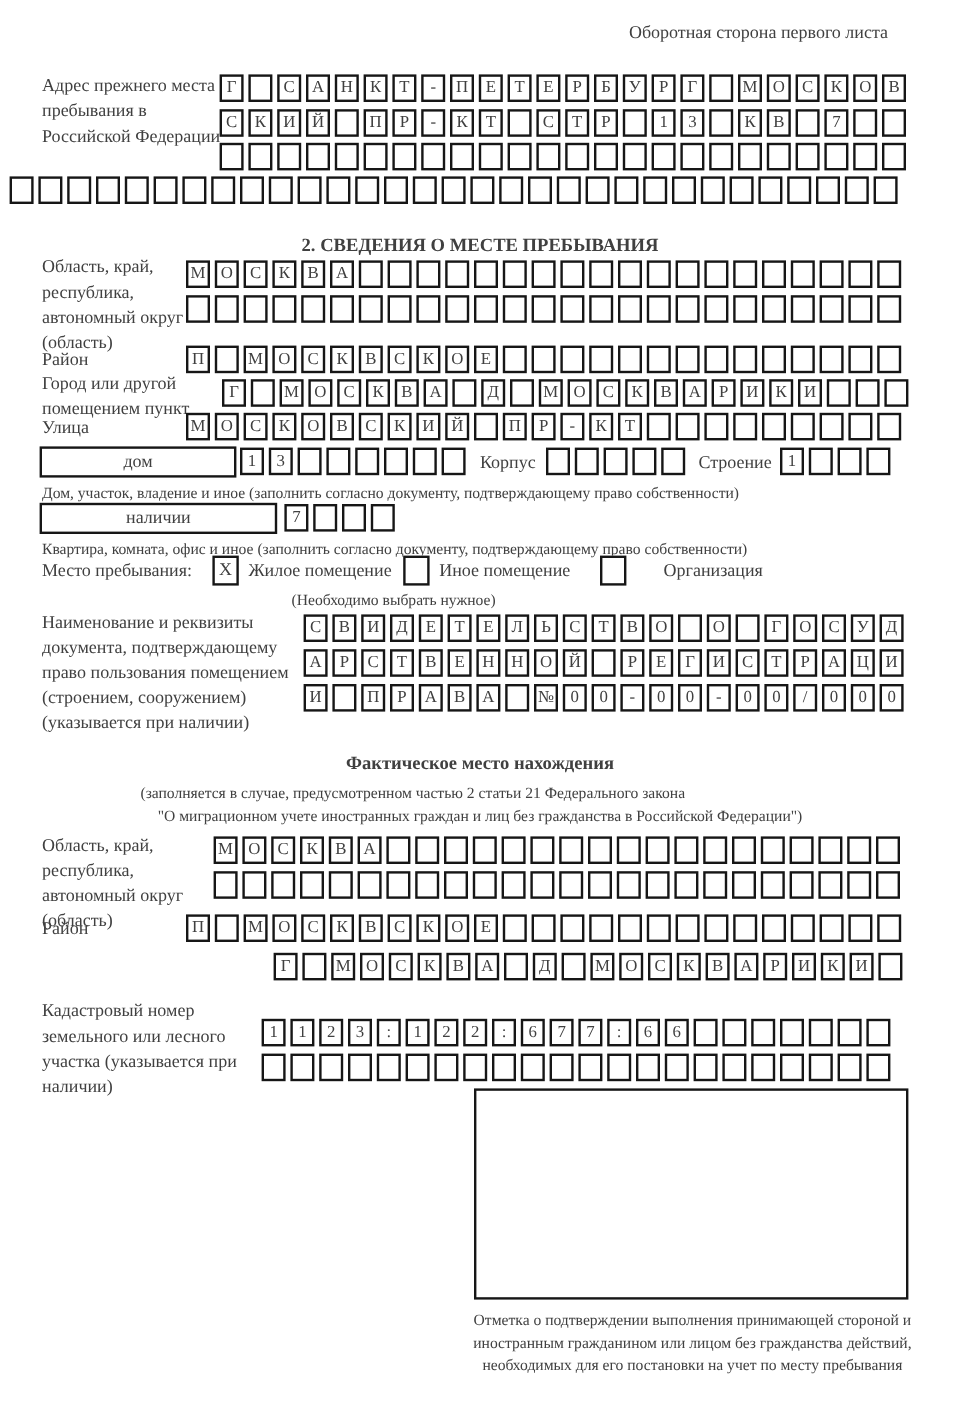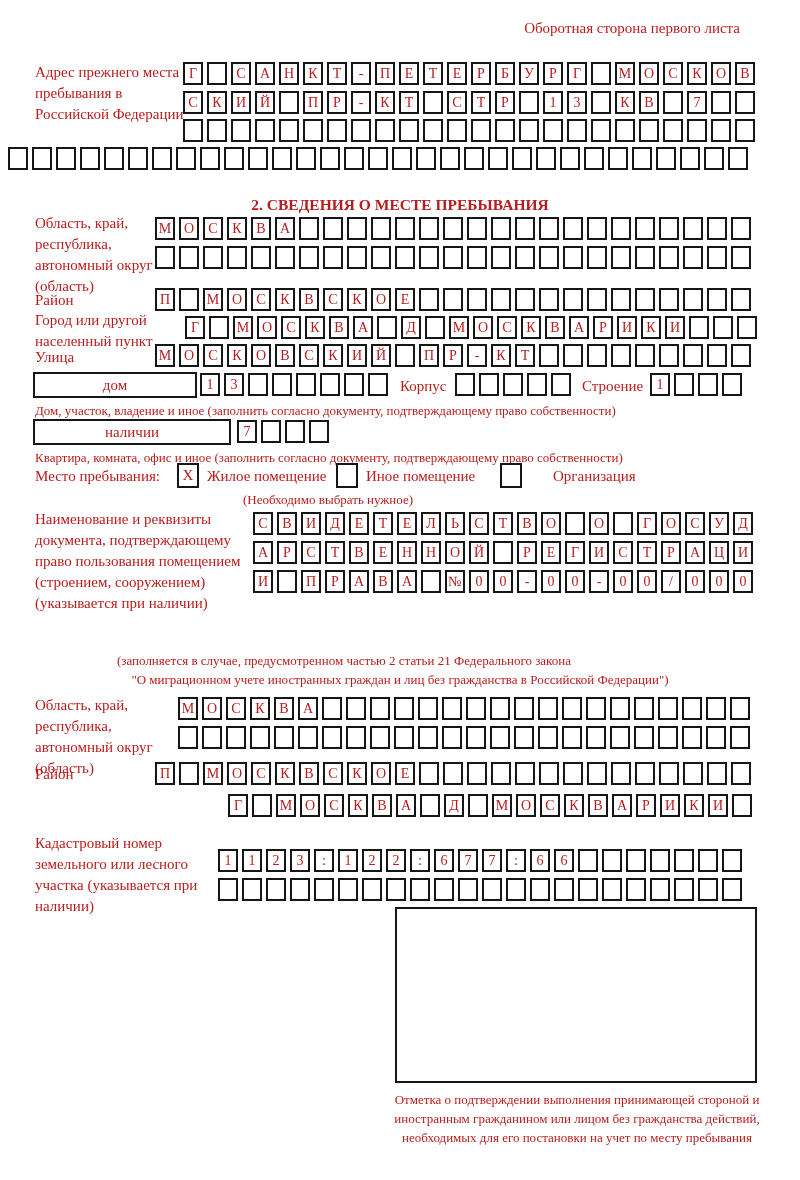--- a/index.html
+++ b/index.html
@@ -1,17 +1,17 @@
 <!DOCTYPE html>
 <html><head>
 <meta charset="utf-8">
 <style>
   html,body{margin:0;padding:0;background:#fff;}
   .page{position:relative;width:800px;height:1180px;background:#fff;
-        font-family:"Liberation Serif","DejaVu Serif",serif;color:#b91c1c;overflow:hidden;}
+        font-family:"Liberation Serif","DejaVu Serif",serif;color:#404040;overflow:hidden;}
   .abs{position:absolute;}
   .row{position:absolute;display:flex;}
   .cell{flex:0 0 20px;width:20px;height:23px;border:2px solid #161616;margin-right:4px;
         box-sizing:border-box;display:flex;align-items:center;justify-content:center;
         font-size:14px;line-height:1;background:#fff;}
   .label{font-size:15px;line-height:21px;}
   .caption{font-size:13px;line-height:18px;}
   .center{text-align:center;}
   .title{font-weight:bold;font-size:15.5px;}
   .widebox{position:absolute;border:2px solid #161616;box-sizing:border-box;height:26px;
@@ -220,21 +220,21 @@
       <div class="cell"></div>
       <div class="cell"></div>
       <div class="cell"></div>
       <div class="cell"></div>
       <div class="cell"></div>
       <div class="cell"></div>
       <div class="cell"></div>
       <div class="cell"></div>
     </div>
 
-  <div class="abs label" style="left:35px;top:310px;width:150px;">Город или другой населенный пункт</div>
+  <div class="abs label" style="left:35px;top:310px;width:150px;">Город или другой помещением пункт</div>
   <div class="row" style="left:185px;top:316px;">
       <div class="cell">Г</div>
       <div class="cell"></div>
       <div class="cell">М</div>
       <div class="cell">О</div>
       <div class="cell">С</div>
       <div class="cell">К</div>
       <div class="cell">В</div>
       <div class="cell">А</div>
       <div class="cell"></div>
@@ -394,20 +394,21 @@
       <div class="cell">0</div>
       <div class="cell">-</div>
       <div class="cell">0</div>
       <div class="cell">0</div>
       <div class="cell">/</div>
       <div class="cell">0</div>
       <div class="cell">0</div>
       <div class="cell">0</div>
     </div>
 
+  <div class="abs title center" style="left:0;top:628px;width:800px;">Фактическое место нахождения</div>
   <div class="abs caption center" style="left:0;top:652px;width:688px;">(заполняется в случае, предусмотренном частью 2 статьи 21 Федерального закона</div>
   <div class="abs caption center" style="left:0;top:671px;width:800px;">"О миграционном учете иностранных граждан и лиц без гражданства в Российской Федерации")</div>
 
   <div class="abs label" style="left:35px;top:695px;width:140px;">Область, край, республика, автономный округ (область)</div>
   <div class="row" style="left:178px;top:697px;">
       <div class="cell">М</div>
       <div class="cell">О</div>
       <div class="cell">С</div>
       <div class="cell">К</div>
       <div class="cell">В</div>

